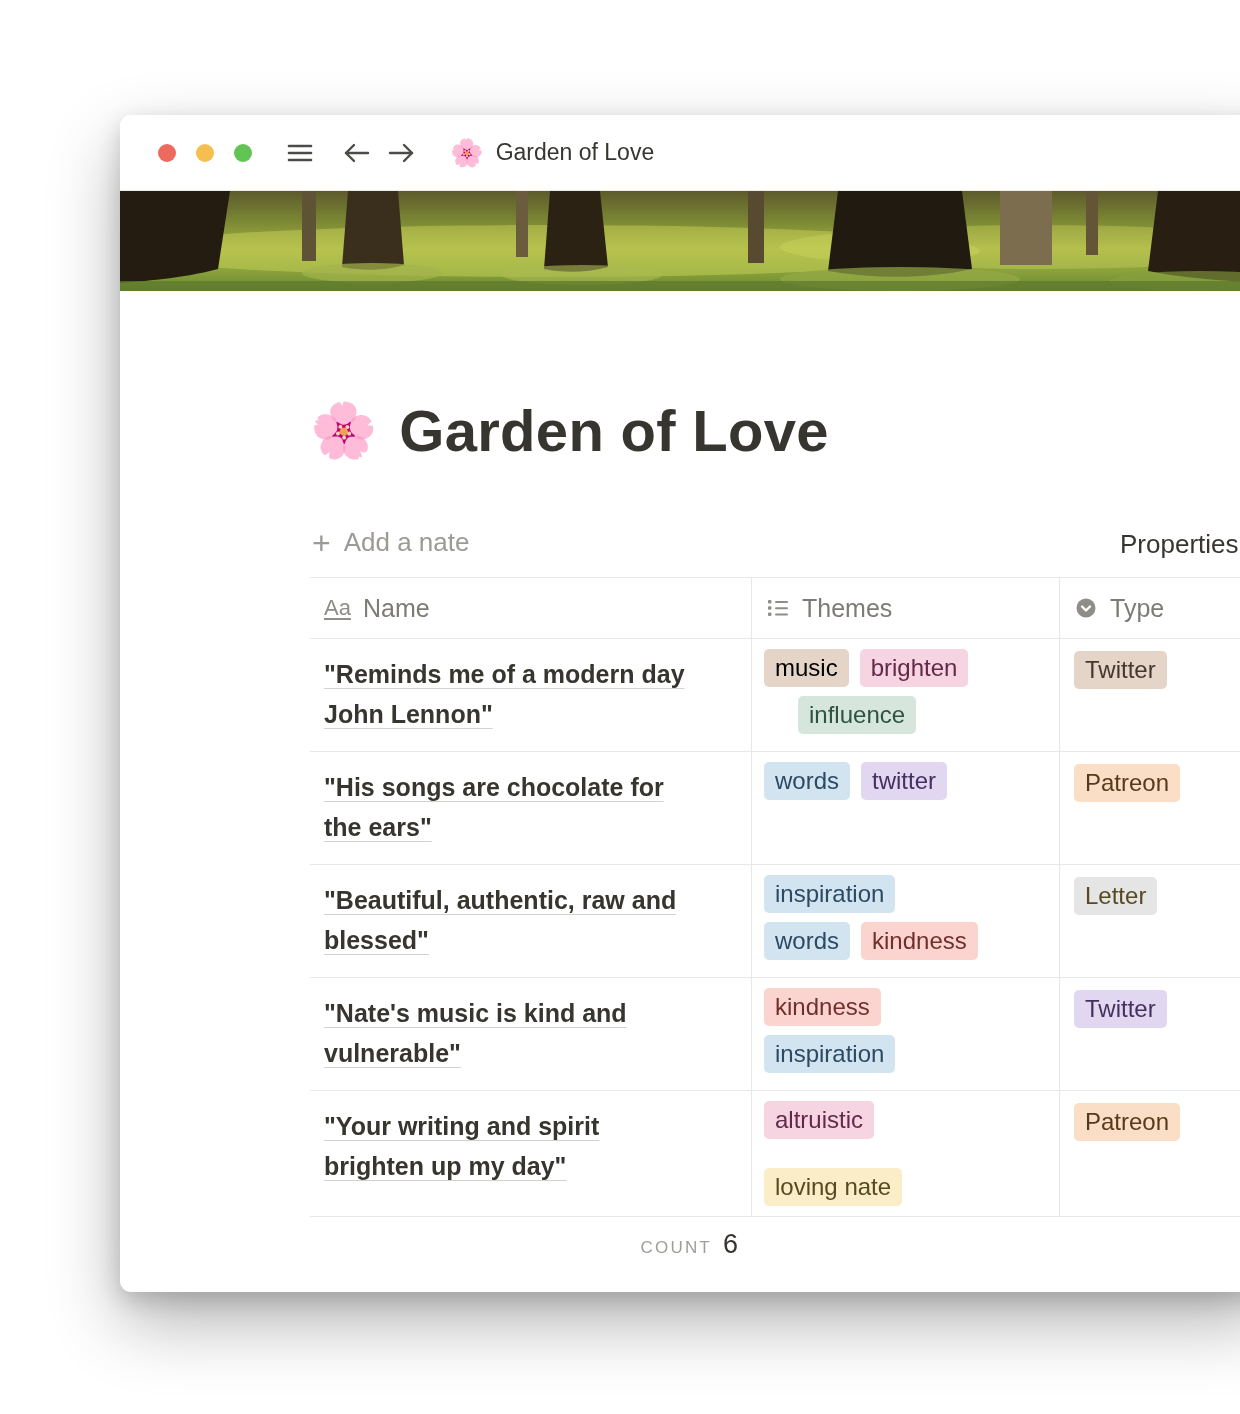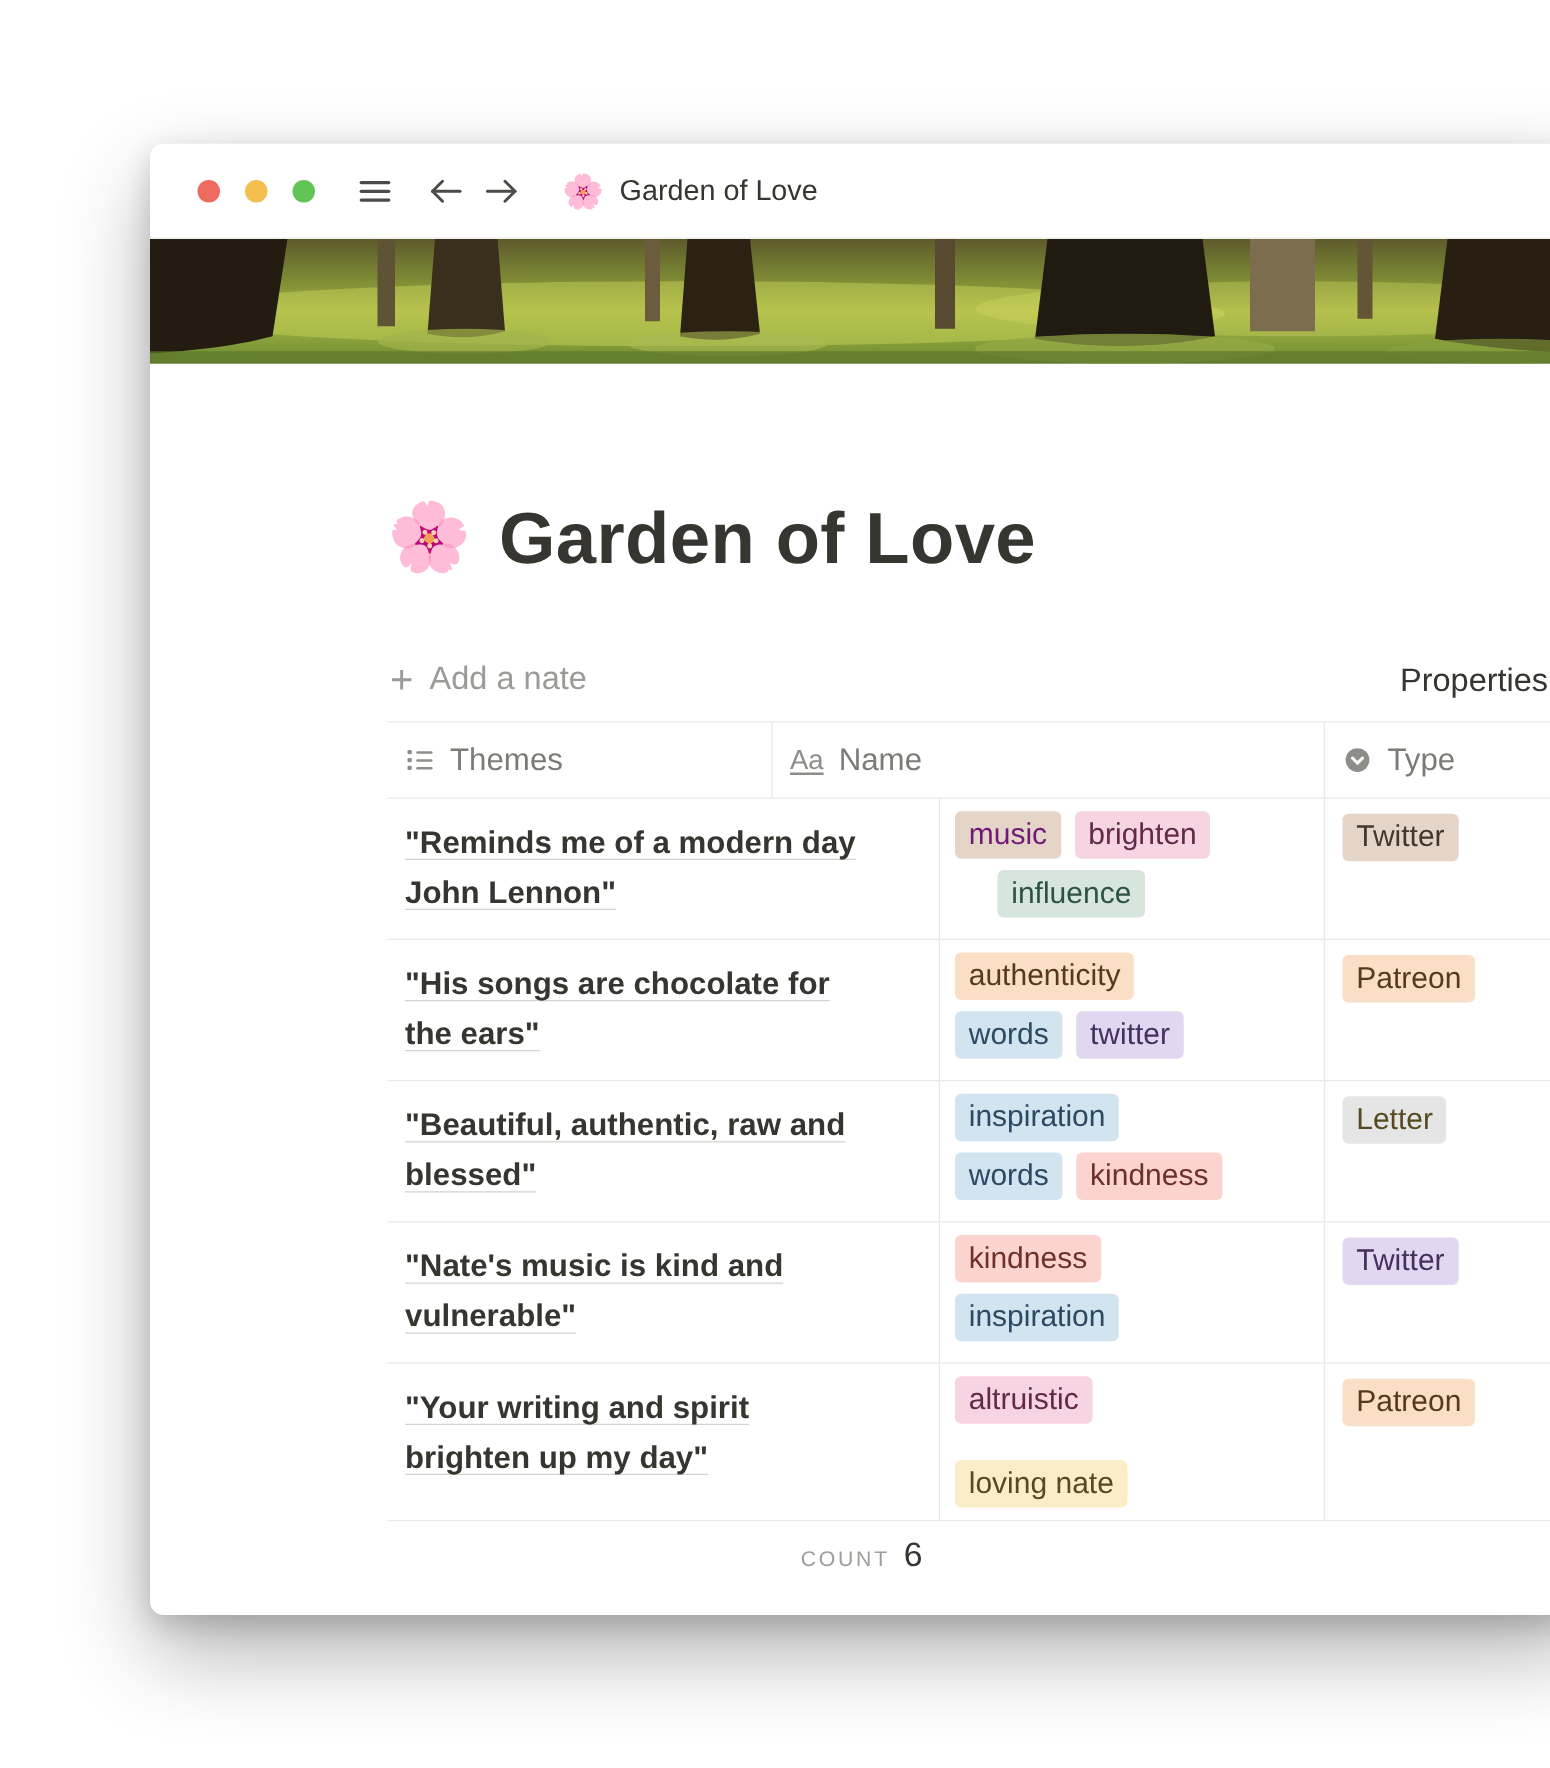--- a/index.html
+++ b/index.html
@@ -148,77 +148,74 @@
       <div class="add-view">
         <span class="add-icon">+</span>
         <span>Add a nate</span>
       </div>
       <div class="properties">Properties</div>
     </div>
 
     <div class="table">
 
       <div class="thead">
+        <div class="th col-name">
+          <span class="icon-aa">Aa</span>
+          <span>Name</span>
+        </div>
         <div class="th col-themes">
           <span style="display:flex;">
             <svg width="24" height="24" viewBox="0 0 24 24">
                 <g fill="#8f8d88">
                   <rect x="2" y="4" width="3.4" height="3.4" rx="1"></rect>
                   <rect x="9" y="5" width="13" height="2" rx="1"></rect>
                   <rect x="2" y="10.3" width="3.4" height="3.4" rx="1"></rect>
                   <rect x="9" y="11.3" width="13" height="2" rx="1"></rect>
                   <rect x="2" y="16.6" width="3.4" height="3.4" rx="1"></rect>
                   <rect x="9" y="17.6" width="13" height="2" rx="1"></rect>
                 </g>
               </svg>
           </span>
           <span>Themes</span>
         </div>
-        <div class="th col-name">
-          <span class="icon-aa">Aa</span>
-          <span>Name</span>
-        </div>
         <div class="th col-type">
           <span style="display:flex;">
             <svg width="24" height="24" viewBox="0 0 24 24">
                 <circle cx="12" cy="12" r="9.5" fill="#8f8d88"></circle>
                 <polyline points="8,10.5 12,14.5 16,10.5" fill="none" stroke="#ffffff" stroke-width="2.4" stroke-linecap="round" stroke-linejoin="round"></polyline>
               </svg>
           </span>
           <span>Type</span>
         </div>
       </div>
 
       <div>
   <div class="trow">
     <div class="name-cell col-name">
       <span class="name-link">"Reminds me of a modern day
 John Lennon"</span>
     </div>
     <div class="themes-cell col-themes">
               <div class="tag-line">
-                <span class="tag" style="background: rgb(229, 213, 201); color: #701a75;">music</span>
+                <span class="tag" style="background: rgb(229, 213, 201); color: #000000;">music</span>
                 <span class="tag" style="background: rgb(246, 212, 226); color: rgb(98, 42, 72);">brighten</span>
               </div>
               <div class="tag-line">
                 <span class="tag" style="background: rgb(215, 230, 220); color: rgb(46, 83, 67); margin-left: 34px;">influence</span>
               </div>
             </div>
     <div class="type-cell col-type"><span class="tag" style="background: rgb(229, 213, 201); color: rgb(68, 55, 48);">Twitter</span></div>
   </div>
 
   <div class="trow">
     <div class="name-cell col-name">
       <span class="name-link">"His songs are chocolate for
 the ears"</span>
     </div>
     <div class="themes-cell col-themes">
-              <div class="tag-line">
-                <span class="tag" style="background: rgb(250, 222, 197); color: rgb(87, 57, 28);">authenticity</span>
-              </div>
               <div class="tag-line">
                 <span class="tag" style="background: rgb(210, 228, 240); color: rgb(44, 74, 99);">words</span>
                 <span class="tag" style="background: rgb(226, 215, 241); color: rgb(68, 49, 95);">twitter</span>
               </div>
             </div>
     <div class="type-cell col-type"><span class="tag" style="background: rgb(250, 222, 197); color: rgb(87, 57, 28);">Patreon</span></div>
   </div>
 
   <div class="trow">
     <div class="name-cell col-name">

